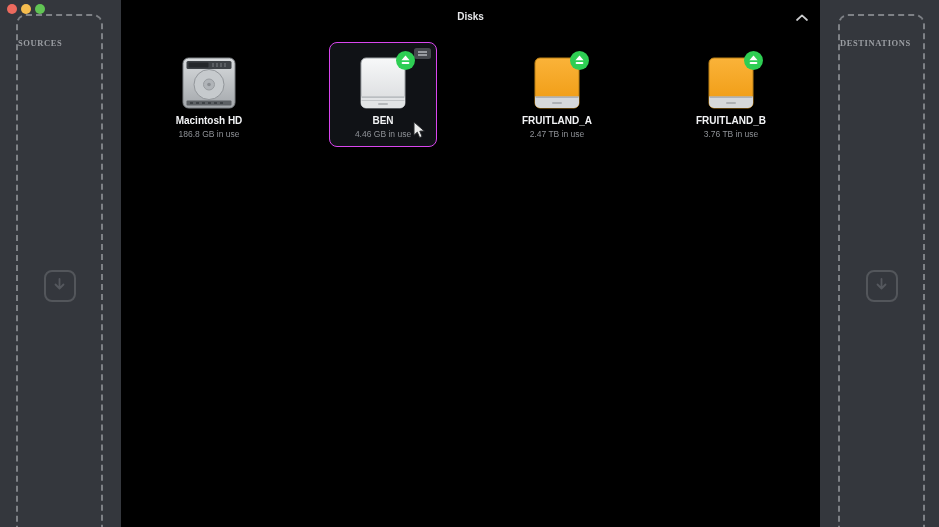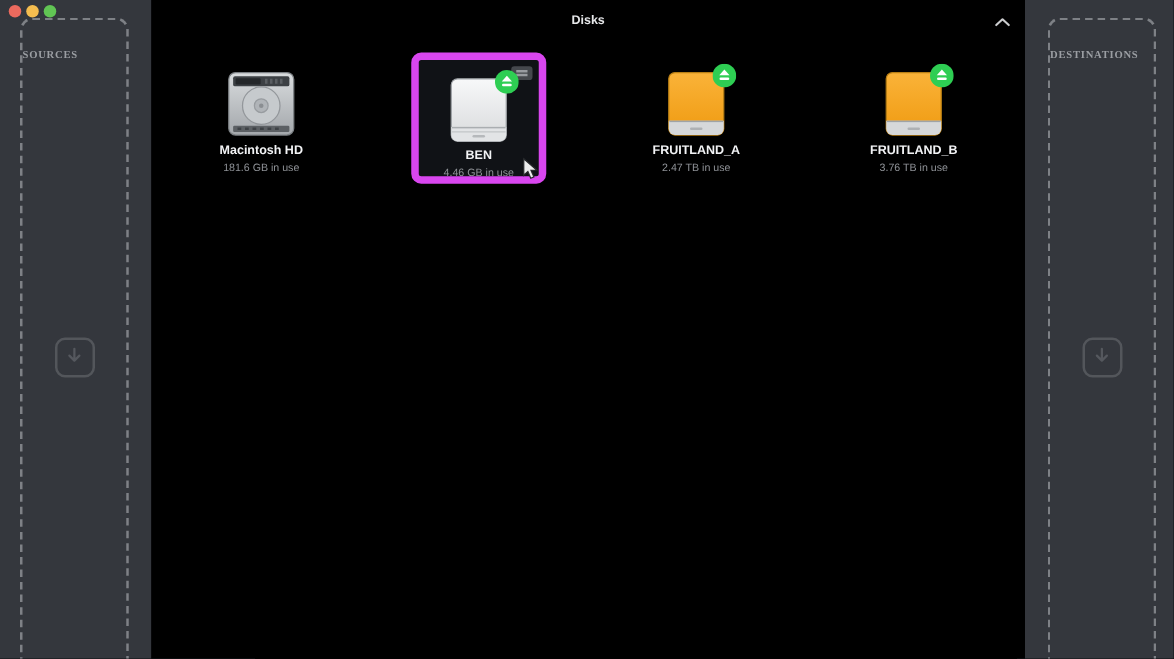--- a/index.html
+++ b/index.html
@@ -49,21 +49,21 @@
     position:absolute; right:10px; top:10px; width:16px; height:12px;
     background:none; border:none; cursor:pointer; padding:0;
   }
 
   .tiles { position:absolute; top:42px; left:34px; display:flex; gap:66px; }
   .tile {
     position:relative; width:108px; height:105px;
     display:flex; flex-direction:column; align-items:center;
     border-radius:8px; border:1px solid transparent;
   }
-  .tile.selected { background:#101216; border:6px solid #d946ef; }
+  .tile.selected { background:#101216; border:1px solid #d946ef; }
   .icon-wrap { position:relative; margin-top:14px; height:53px; display:flex; align-items:flex-start; }
   .disk-name { margin-top:5px; font-size:10px; font-weight:700; color:#f2f3f5; }
   .disk-usage { margin-top:3px; font-size:8.5px; color:#8f9297; }
 
   .eject-badge {
     position:absolute; top:-6px; right:-9px; width:19px; height:19px;
   }
   .menu-badge {
     position:absolute; top:5px; right:5px; width:17px; height:11px;
     background:#45484d; border-radius:2.5px;
@@ -133,21 +133,21 @@
             <rect x="4.5" y="43.5" width="45" height="5" rx="1" fill="#5c6064"></rect>
             <rect x="8" y="45" width="3" height="2" fill="#3e4246"></rect>
               <rect x="14" y="45" width="3" height="2" fill="#3e4246"></rect>
             <rect x="20" y="45" width="3" height="2" fill="#3e4246"></rect>
               <rect x="26" y="45" width="3" height="2" fill="#3e4246"></rect>
             <rect x="32" y="45" width="3" height="2" fill="#3e4246"></rect>
               <rect x="38" y="45" width="3" height="2" fill="#3e4246"></rect>
           </svg>
         </div>
         <div class="disk-name">Macintosh HD</div>
-        <div class="disk-usage">181.6 GB in use</div>
+        <div class="disk-usage">186.8 GB in use</div>
       </div>
 
       <div class="tile selected">
         <button class="menu-badge">
             <i></i>
             <i></i>
           </button>
         <div class="icon-wrap">
           <svg width="46" height="52" viewBox="0 0 46 52">
             <defs>

